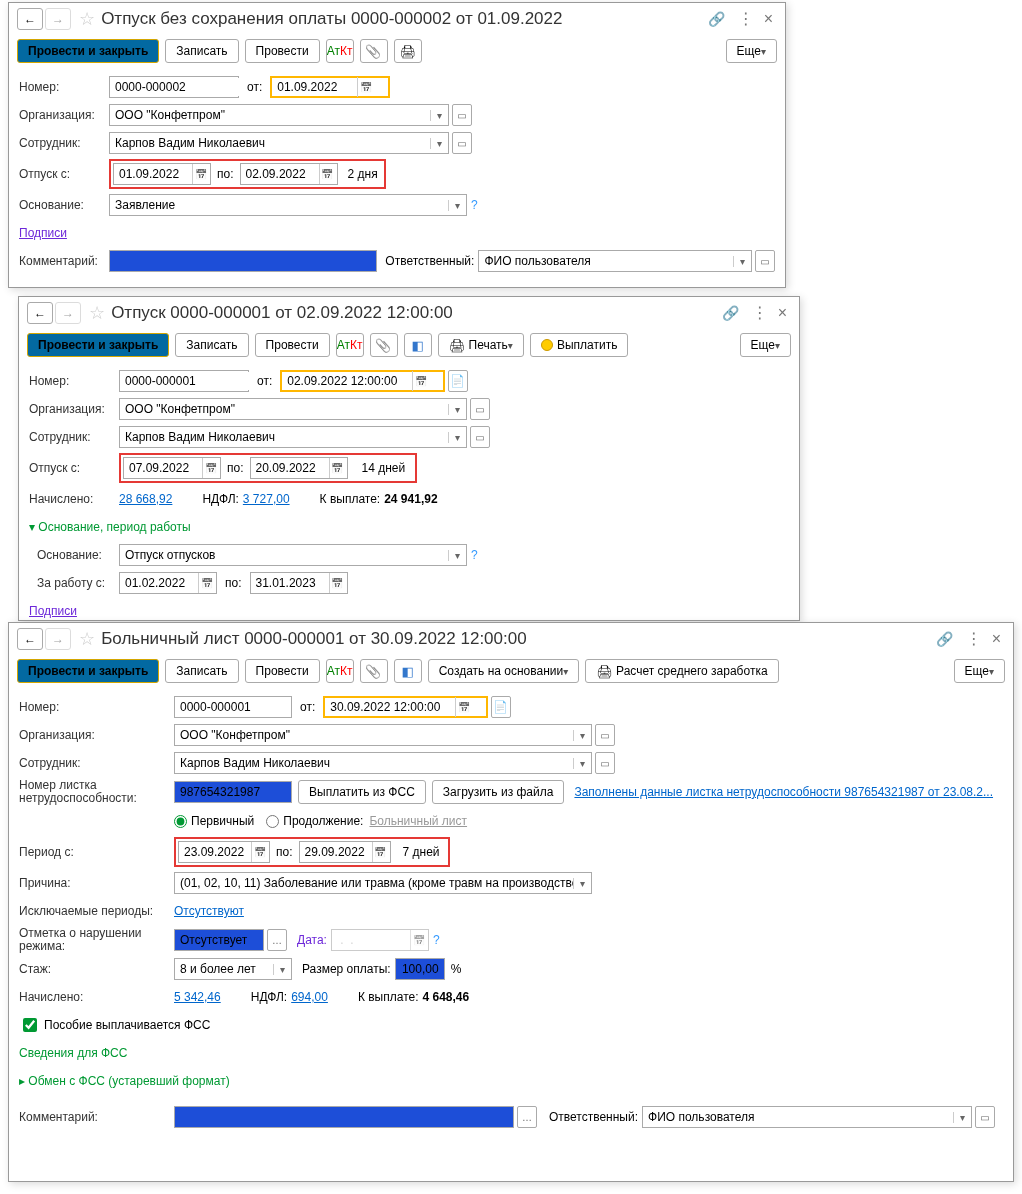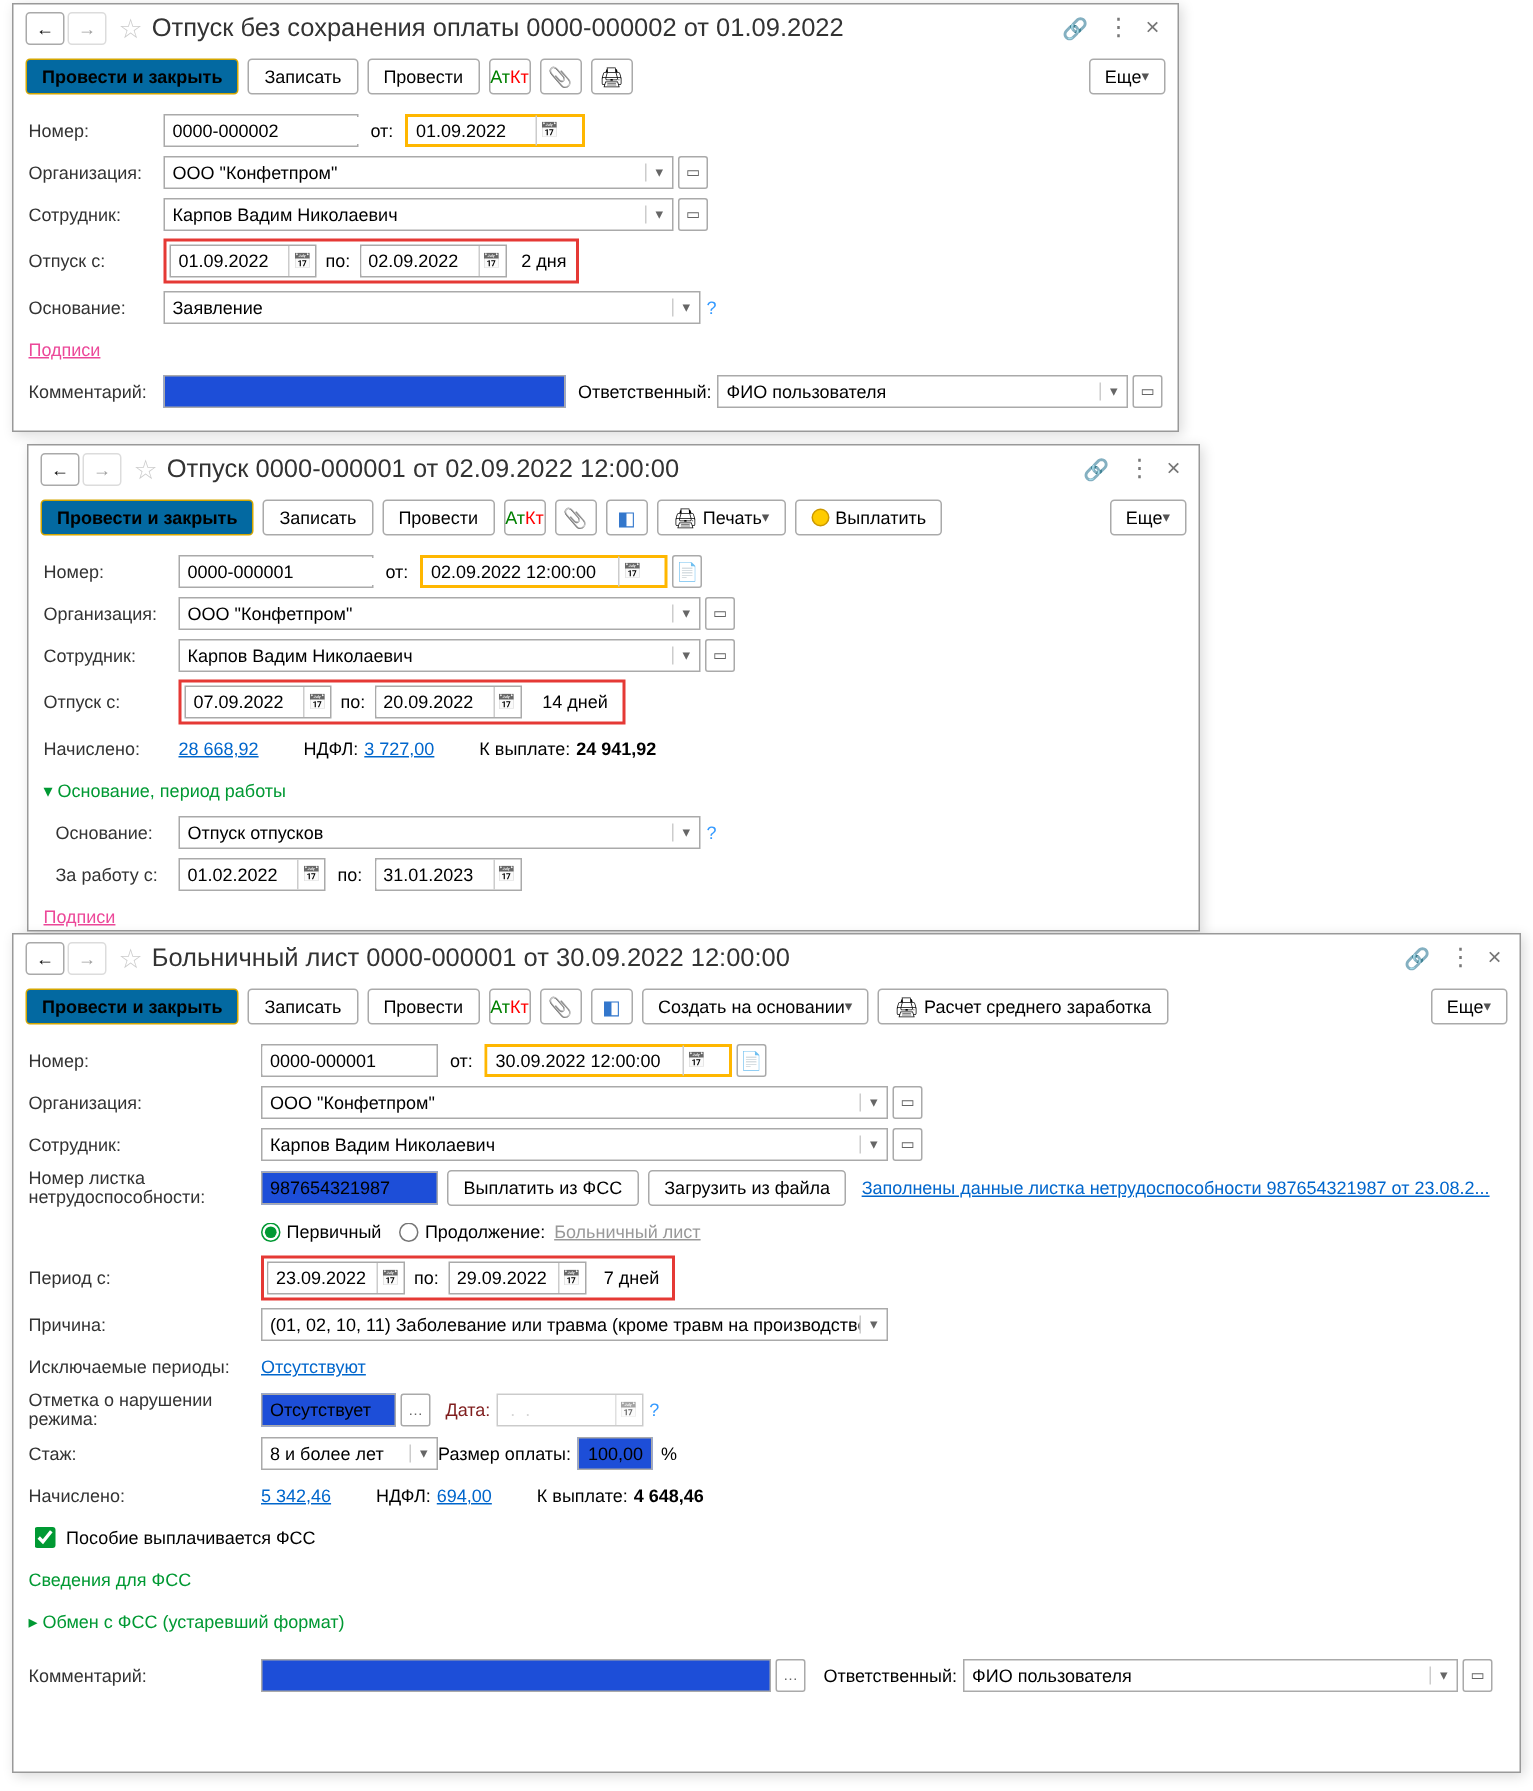--- a/index.html
+++ b/index.html
@@ -31,21 +31,21 @@
 .inpbox input{border:none;outline:none;padding:2px 5px;height:18px;}
 .ibtn{display:inline-flex;align-items:center;justify-content:center;width:18px;height:20px;border-left:1px solid #ccc;color:#666;font-size:10px;}
 .ibtn.cal::before{content:"📅";font-size:10px;filter:grayscale(1);}
 .sel{display:flex;border:1px solid #aaa;height:22px;background:#fff;align-items:center;}
 .sel .txt{flex:1;padding:2px 5px;}
 .sel .ar{width:18px;border-left:1px solid #ccc;text-align:center;color:#666;font-size:10px;}
 .extbtn{width:20px;height:22px;border:1px solid #aaa;margin-left:3px;display:inline-flex;align-items:center;justify-content:center;color:#666;font-size:10px;border-radius:2px;}
 .hl-y{border:2px solid #ffb700!important;}
 .hl-r{border:2px solid #e53935!important;padding:2px;display:inline-flex;align-items:center;gap:6px;}
 .lnk{color:#0066cc;text-decoration:underline;cursor:pointer;}
-.glnk{color:#ec4899;text-decoration:underline;cursor:pointer;text-align:right;}
+.glnk{color:#6d28d9;text-decoration:underline;cursor:pointer;text-align:right;}
 .grn{color:#009933;}
 .help{color:#3399ff;margin-left:4px;}
 .chk{width:14px;height:14px;}
 .radio{margin:0 4px 0 0;}
 .coin{width:12px;height:12px;border-radius:50%;background:#ffcc00;border:1px solid #cc9900;display:inline-block;margin-right:4px;}
 .atkt{font-size:9px;}
 .atkt .a{color:green;}
 .atkt .k{color:red;}
 .clip::before{content:"📎";filter:grayscale(1);font-size:13px;}
 .print::before{content:"🖨";filter:grayscale(1);font-size:13px;}
@@ -344,34 +344,34 @@
         </span>
   </div>
   <div class="row">
    <span class="lblw">Исключаемые периоды:</span>
    <span class="lnk">Отсутствуют</span>
   </div>
   <div class="row">
    <span class="lblw" style="line-height:13px">Отметка о нарушении режима:</span>
    <input class="inp" style="width: 90px;" value="Отсутствует">
    <span class="extbtn">…</span>
-   <span style="margin-left:10px;color:#7f1d1d">Дата:</span>
+   <span style="margin-left:10px;color:#6d28d9">Дата:</span>
    <span class="inpbox" style="margin-left:4px;opacity:.6">
           <input style="width: 78px; color: rgb(187, 187, 187);" value=" .  .">
           <span class="ibtn cal"></span>
         </span>
    <span class="help">?</span>
   </div>
   <div class="row">
    <span class="lblw">Стаж:</span>
    <span class="sel" style="width:118px">
           <span class="txt">8 и более лет</span>
           <span class="ar">▾</span>
         </span>
-   <span style="">Размер оплаты:</span>
+   <span style="margin-left:10px">Размер оплаты:</span>
    <input class="inp" style="width: 50px; margin-left: 4px; text-align: right;" value="100,00">
    <span style="margin-left:6px">%</span>
   </div>
   <div class="row">
    <span class="lblw">Начислено:</span>
    <span class="lnk">5 342,46</span>
    <span style="margin-left:30px">НДФЛ:</span>
    <span class="lnk" style="margin-left:4px">694,00</span>
    <span style="margin-left:30px">К выплате:</span>
    <b style="margin-left:4px">4 648,46</b>

